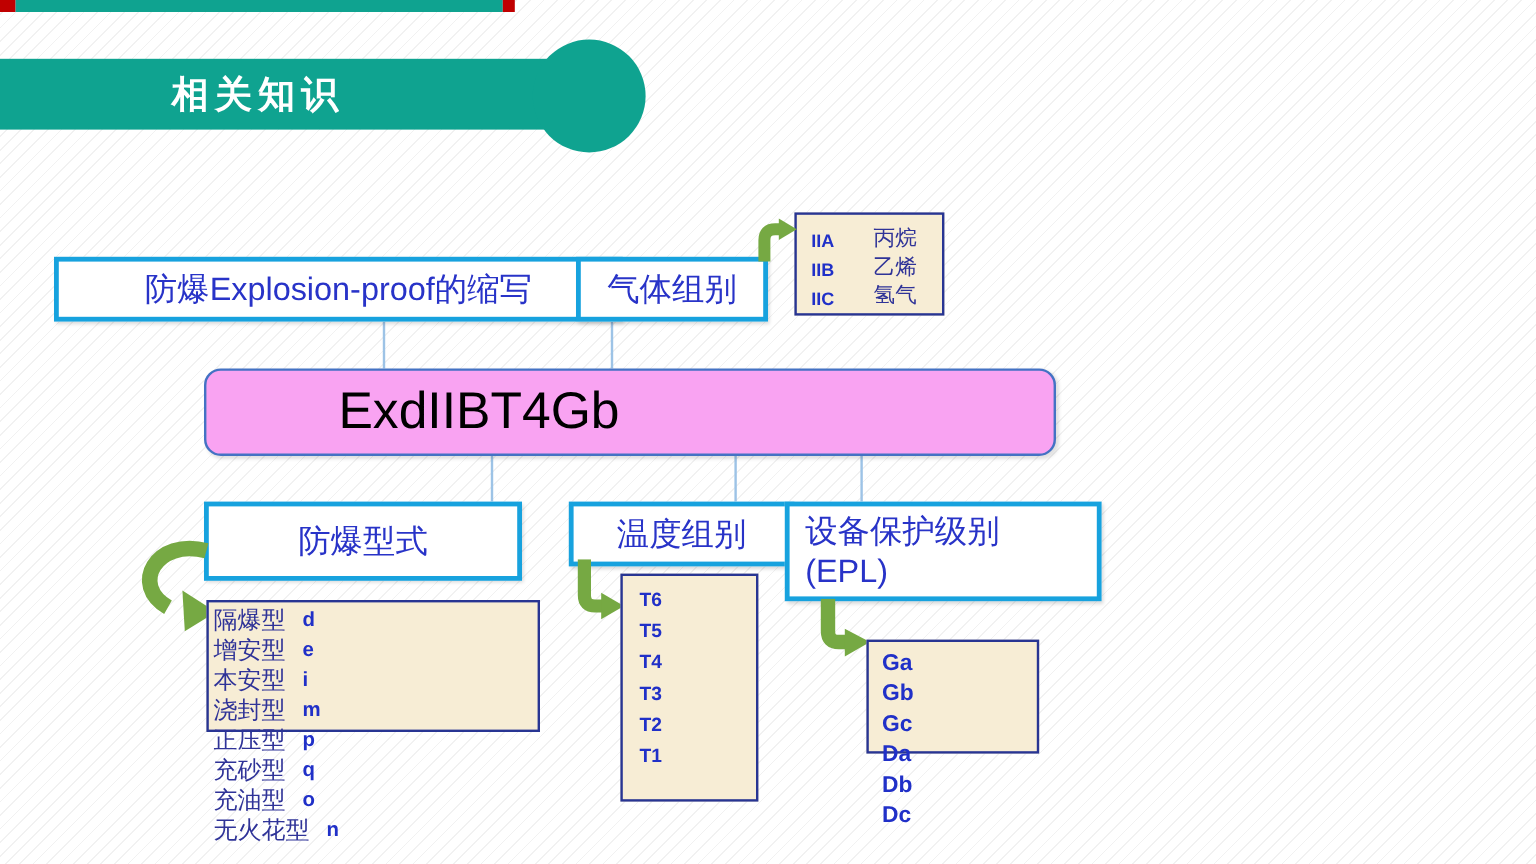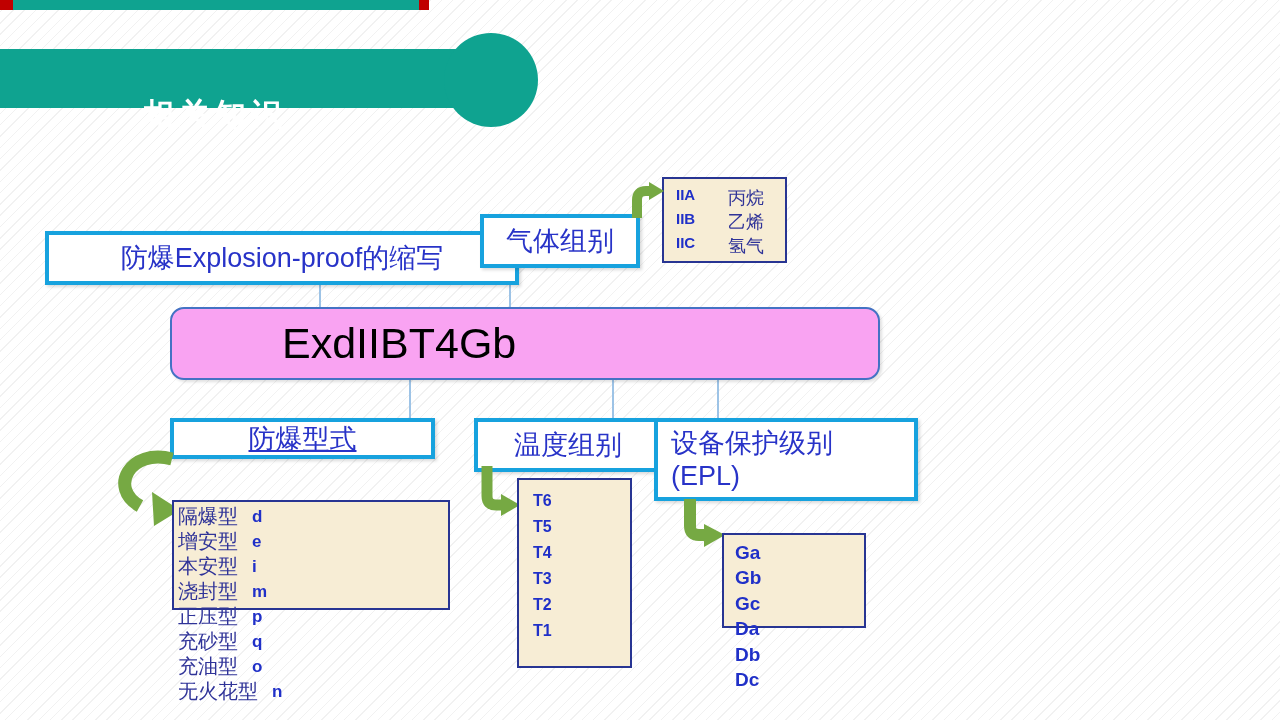--- a/index.html
+++ b/index.html
@@ -15,51 +15,51 @@
   
   .strip-teal{left:13px;top:0;width:406px;height:10px;background:#0FA390;}
   .strip-red-l{left:0;top:0;width:13px;height:10px;background:#C00000;}
   .strip-red-r{left:419px;top:0;width:10px;height:10px;background:#C00000;}
 
   
   .banner-rect{left:0;top:49px;width:500px;height:59px;background:#0FA390;}
   .banner-circle{left:444px;top:33px;width:94px;height:94px;border-radius:50%;background:#0FA390;}
   .banner-title{
     left:0;top:49px;width:430px;height:59px;display:flex;align-items:center;justify-content:center;
-    color:#ffffff;font-size:31px;font-weight:bold;letter-spacing:5px;margin-top:36px;
+    color:#ffffff;font-size:31px;font-weight:bold;letter-spacing:5px;
   }
 
   
   .cyan-box{
     background:#ffffff;border:4px solid #17A2DE;box-sizing:border-box;
     color:#2833C8;display:flex;align-items:center;justify-content:center;
     font-size:27px;box-shadow:2px 2px 3px rgba(0,0,0,0.15);
   }
-  .box-abbr{left:45px;top:231px;width:474px;height:54px;}
+  .box-abbr{left:45px;top:214px;width:474px;height:54px;}
   .box-gas{left:480px;top:214px;width:160px;height:54px;}
-  .box-ptype{left:170px;top:418px;width:265px;height:41px;text-decoration:underline;}
+  .box-ptype{left:170px;top:418px;width:265px;height:66px;}
   .box-temp{left:474px;top:418px;width:188px;height:54px;}
   .box-epl{left:654px;top:418px;width:264px;height:83px;
     flex-direction:column;align-items:flex-start;justify-content:center;
     padding-left:13px;line-height:1.22;text-align:right;}
 
   
   .pink-box{
     left:170px;top:307px;width:710px;height:73px;box-sizing:border-box;
     background:#F9A3F2;border:2px solid #4472C4;border-radius:14px;
     display:flex;align-items:center;
     padding:0 105px 0 110px;color:#000;font-size:43px;
     box-shadow:2px 2px 3px rgba(0,0,0,0.12);
   }
 
   
   .tan{background:#F7EDD5;border:2px solid #283593;box-sizing:border-box;}
   .box-gastable{left:662px;top:177px;width:125px;height:86px;
     display:flex;flex-direction:column;justify-content:space-between;padding:7px 8px 8px 12px;}
-  .gas-row{display:flex;align-items:flex-start;}
+  .gas-row{display:flex;align-items:flex-end;}
   .gas-code{width:40px;color:#2030C8;font-size:15px;font-weight:bold;}
   .gas-name{color:#2F3398;font-family:"Liberation Serif", serif;font-size:18px;margin-left:12px;}
 
   .box-dlist{left:172px;top:500px;width:278px;height:110px;}
   .dlist{left:178px;top:504px;display:flex;flex-direction:column;}
   .ptype-row{height:25px;display:flex;align-items:center;}
   .ptype-name{color:#2F3398;font-family:"Liberation Serif", serif;font-size:20px;}
   .ptype-code{color:#2030C8;font-size:17px;font-weight:bold;margin-left:14px;}
 
   .box-tlist{left:517px;top:478px;width:115px;height:190px;padding:8px 0 0 14px;}

